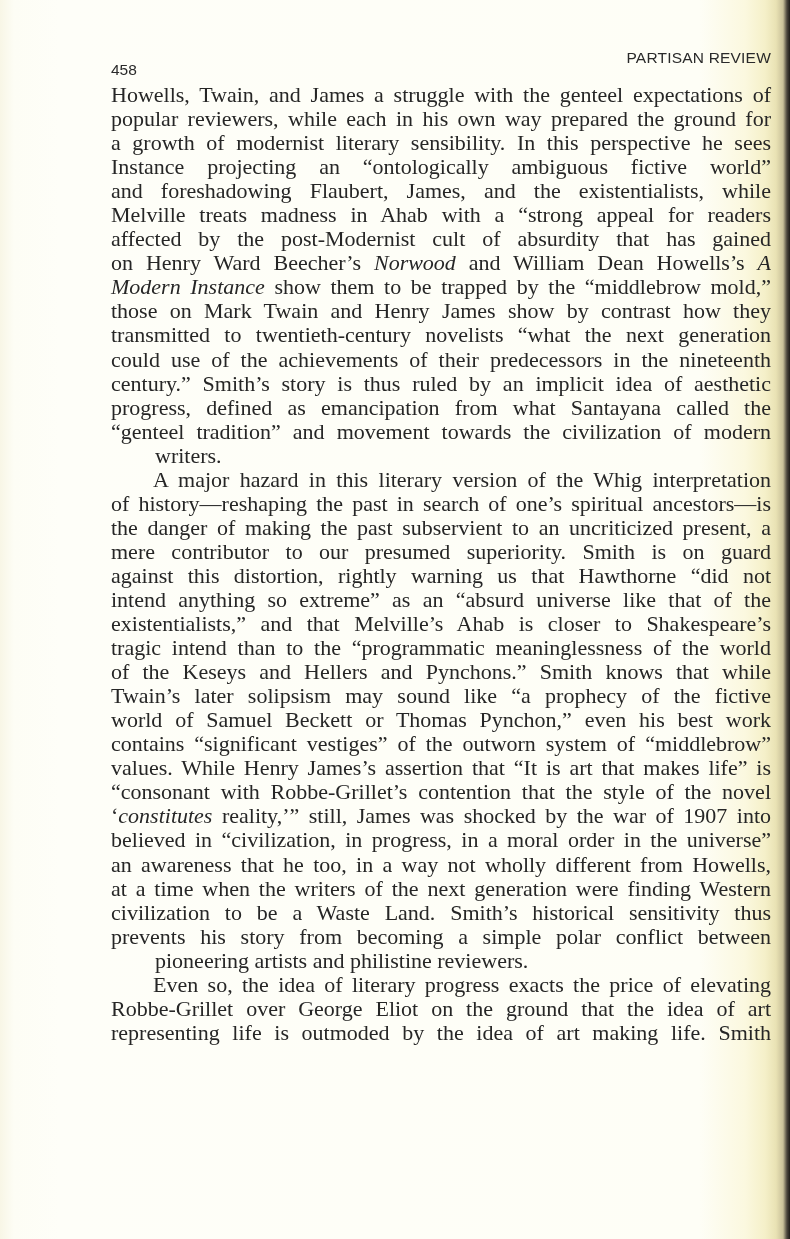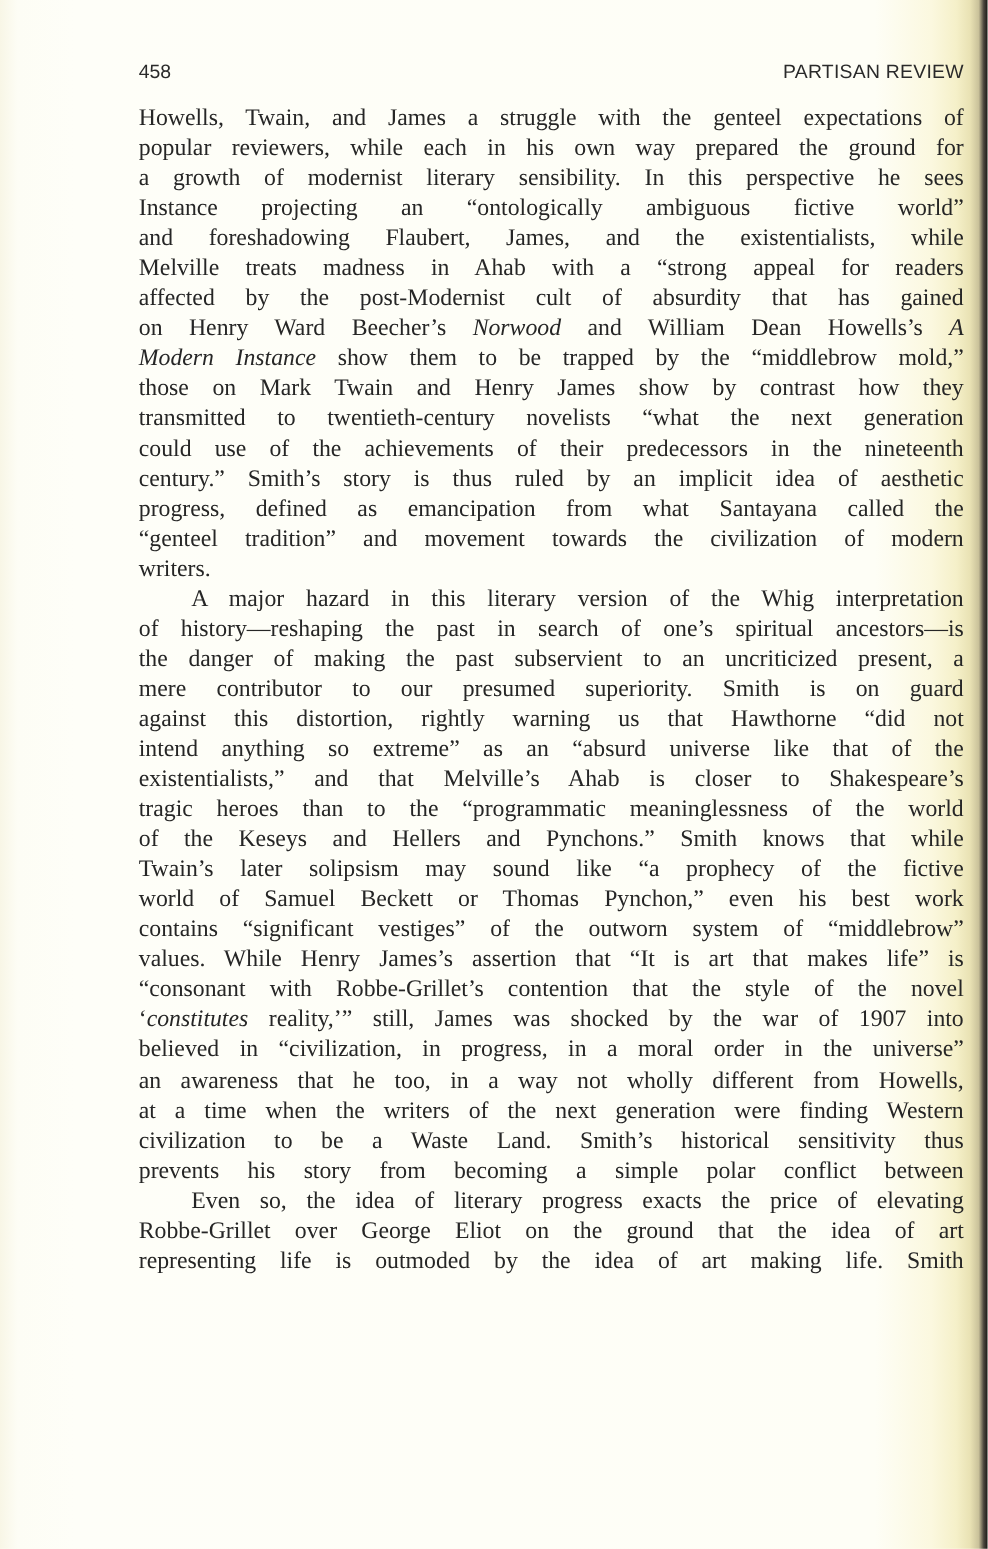--- a/index.html
+++ b/index.html
@@ -27,47 +27,48 @@
       top: 49px;
       left: 111px;
       width: 660px;
       height: 22px;
       font-family: "Liberation Sans", sans-serif;
       font-size: 15.5px;
       color: #2a2a2a;
     }
     .running-head .folio {
       position: absolute;
-      left: 0; top: 0; text-align: right;
+      left: 0; top: 12px; text-align: right;
     }
     .running-head .journal {
       position: absolute;
       right: 0; top: 0;
       letter-spacing: 0.2px;
     }
     .text-block {
       position: absolute;
       top: 83px;
       left: 111px;
       width: 660px;
       font-family: "Liberation Serif", serif;
-      font-size: 19px;
+      font-size: 22px;
       line-height: 24.05px;
       color: #262626;
       text-align: justify;
     }
     .line {
       display: block;
       text-align: justify;
       text-align-last: justify;
       white-space: nowrap;
       overflow: visible;
     }
     .line.last {
       text-align-last: left;
+      margin-left: 44px;
     }
     em { font-style: italic; }
     .indent-first { padding-left: 42px; }
   </style>
 </head>
 <body>
 
 <div class="page">
   <div class="running-head">
     <span class="folio">458</span>
@@ -94,33 +95,34 @@
         <span class="line last"><span>writers.</span></span>
       </div>
       <div>
         <span class="line indent-first"><span>A major hazard in this literary version of the Whig interpretation</span></span>
         <span class="line"><span>of history—reshaping the past in search of one’s spiritual ancestors—is</span></span>
         <span class="line"><span>the danger of making the past subservient to an uncriticized present, a</span></span>
         <span class="line"><span>mere contributor to our presumed superiority. Smith is on guard</span></span>
         <span class="line"><span>against this distortion, rightly warning us that Hawthorne “did not</span></span>
         <span class="line"><span>intend anything so extreme” as an “absurd universe like that of the</span></span>
         <span class="line"><span>existentialists,” and that Melville’s Ahab is closer to Shakespeare’s</span></span>
-        <span class="line"><span>tragic heroes than to the “programmatic meaninglessness of the world</span></span>
+        <span class="line"><span>tragic intend than to the “programmatic meaninglessness of the world</span></span>
         <span class="line"><span>of the Keseys and Hellers and Pynchons.” Smith knows that while</span></span>
         <span class="line"><span>Twain’s later solipsism may sound like “a prophecy of the fictive</span></span>
         <span class="line"><span>world of Samuel Beckett or Thomas Pynchon,” even his best work</span></span>
         <span class="line"><span>contains “significant vestiges” of the outworn system of “middlebrow”</span></span>
         <span class="line"><span>values. While Henry James’s assertion that “It is art that makes life” is</span></span>
         <span class="line"><span>“consonant with Robbe-Grillet’s contention that the style of the novel</span></span>
         <span class="line"><span>‘</span><em>constitutes</em><span> reality,’” still, James was shocked by the war of 1907 into</span></span>
         <span class="line"><span>believed in “civilization, in progress, in a moral order in the universe”</span></span>
         <span class="line"><span>an awareness that he too, in a way not wholly different from Howells,</span></span>
         <span class="line"><span>at a time when the writers of the next generation were finding Western</span></span>
         <span class="line"><span>civilization to be a Waste Land. Smith’s historical sensitivity thus</span></span>
         <span class="line"><span>prevents his story from becoming a simple polar conflict between</span></span>
+        <span class="line last"><span>pioneering artists and philistine reviewers.</span></span>
       </div>
       <div>
         <span class="line indent-first"><span>Even so, the idea of literary progress exacts the price of elevating</span></span>
         <span class="line"><span>Robbe-Grillet over George Eliot on the ground that the idea of art</span></span>
         <span class="line"><span>representing life is outmoded by the idea of art making life. Smith</span></span>
       </div>
     </div>
 </div>
 
 </body></html>

